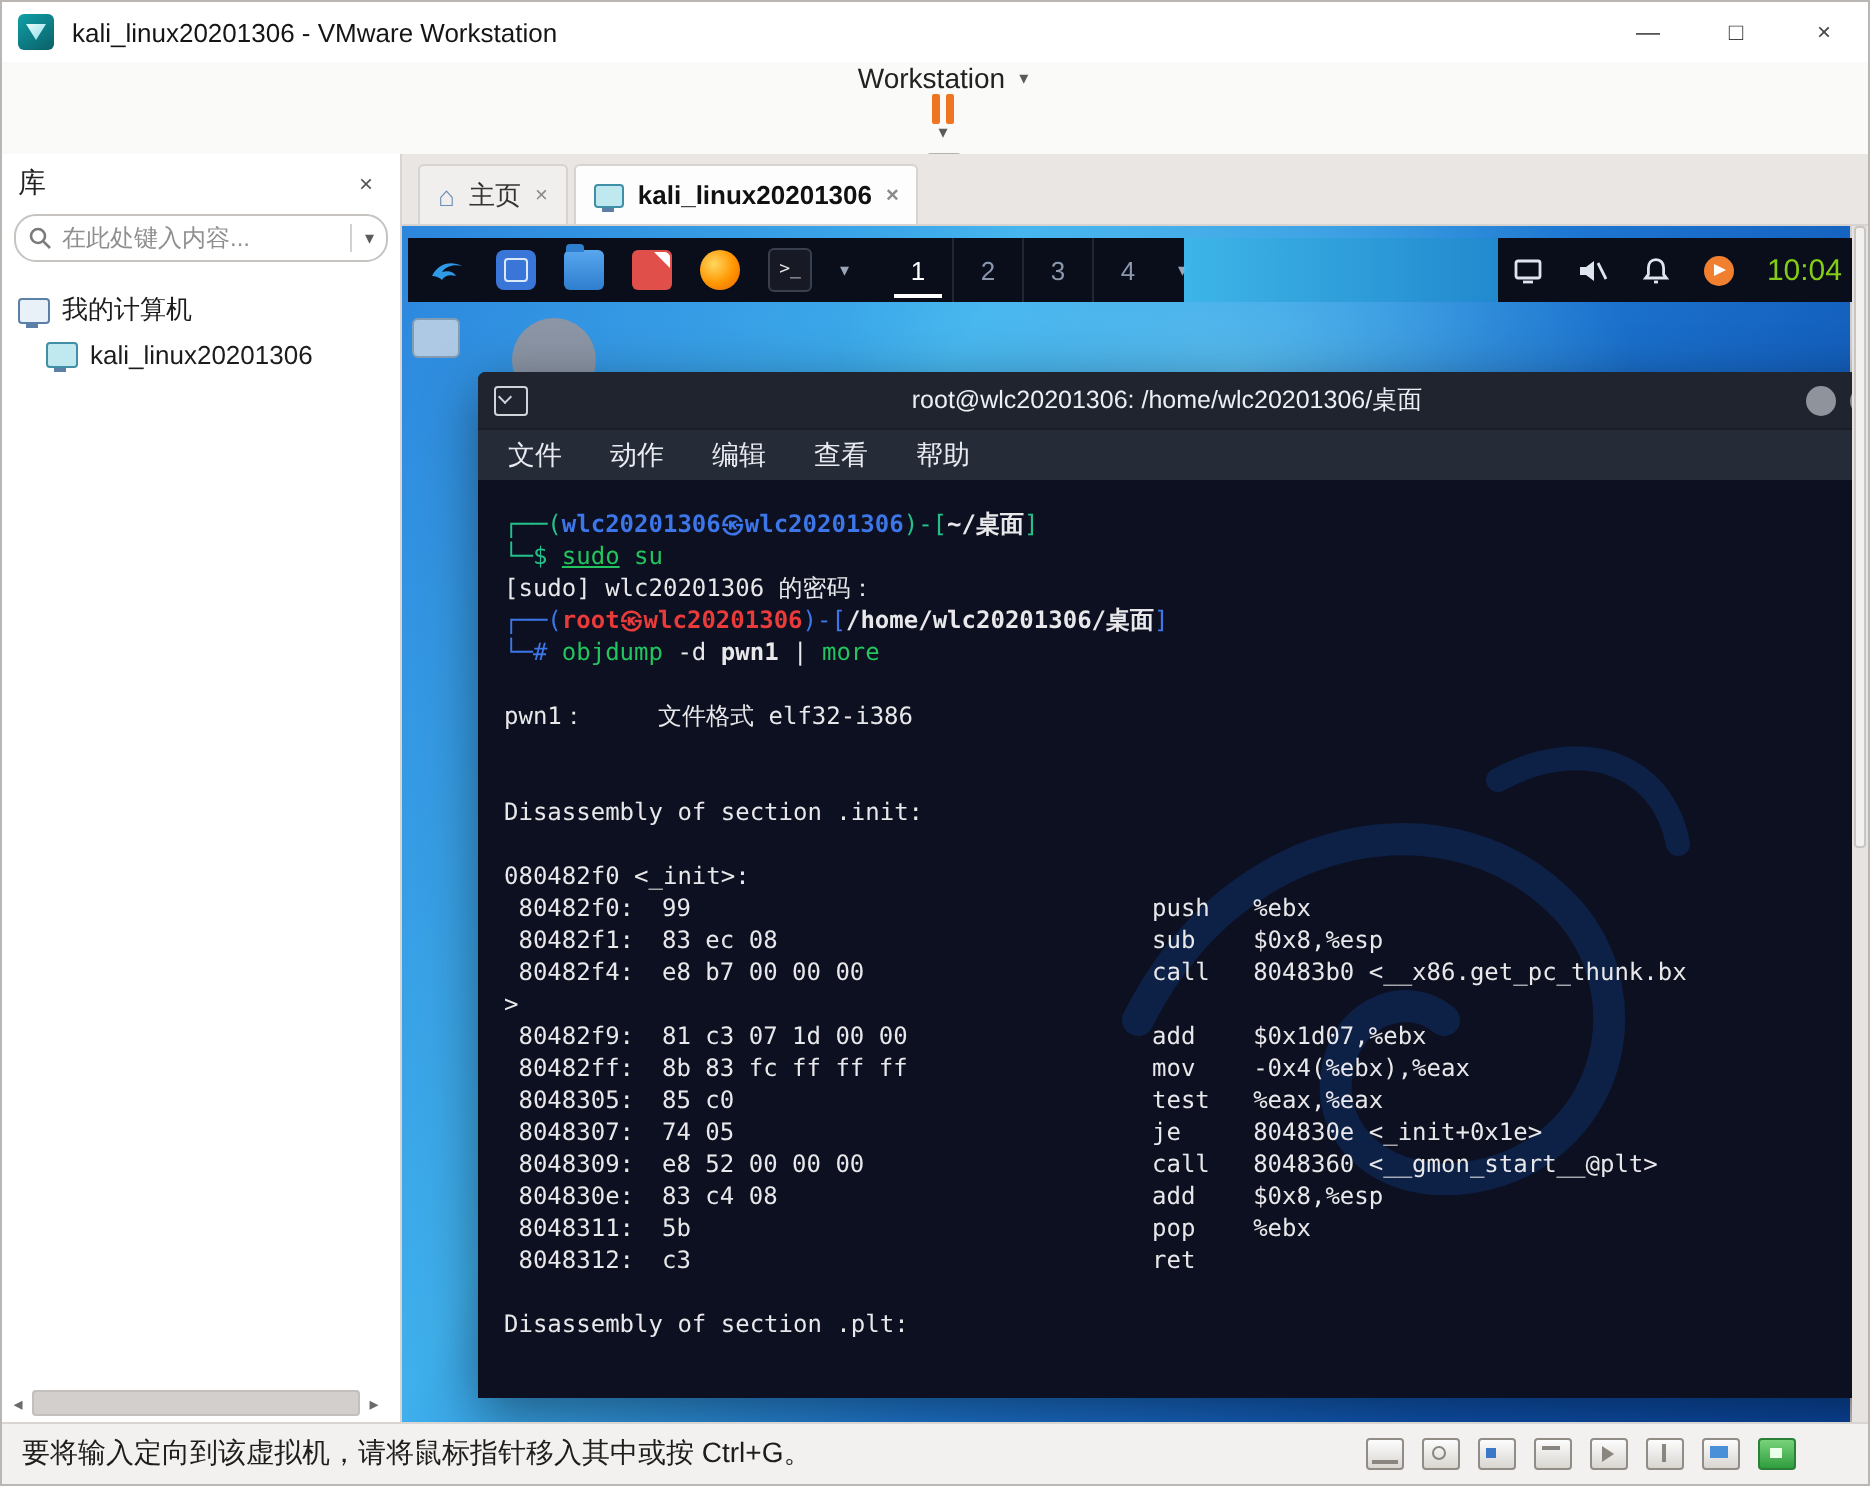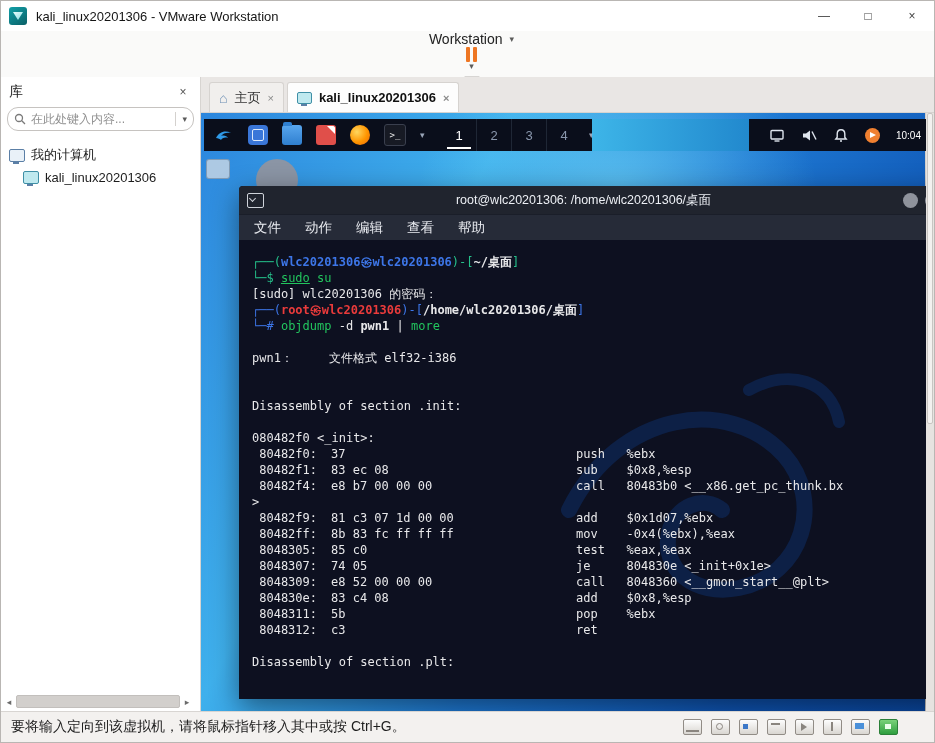--- a/index.html
+++ b/index.html
@@ -89,21 +89,21 @@
   .ws-cell:first-child{border-left:none;}
   .ws-cell.active{color:#fff;}
   .ws-cell.active::after{content:"";position:absolute;left:5px;right:5px;bottom:2px;height:2px;background:#fff;}
   .kp-ws .kp-caret{margin-left:8px;}
   .kp-glow{position:absolute;left:388px;top:0;width:157px;height:32px;
            background:linear-gradient(90deg,rgba(64,190,243,.95),rgba(36,150,225,.9));}
   .kp-right{position:absolute;right:5px;top:0;height:32px;display:flex;align-items:center;gap:16px;}
   .kp-svg{stroke:#dfe5ee;fill:none;stroke-width:1.4;}
   .upd-circle{width:15px;height:15px;border-radius:50%;background:#f08030;position:relative;}
   .upd-circle::after{content:"";position:absolute;left:5px;top:4px;border:3.5px solid transparent;border-left:6px solid #fff;}
-  .kp-clock{color:#ffffff;font-size:10px;}
+  .kp-clock{color:#84cc16;font-size:15px;}
 
   
   .desk-icon{position:absolute;left:5px;top:46px;width:22px;height:18px;border-radius:3px;z-index:1;
              background:rgba(195,212,228,.85);border:1px solid rgba(120,145,170,.8);}
   .desk-circle{position:absolute;left:55px;top:46px;width:42px;height:42px;border-radius:50%;z-index:1;
                background:#8b95a5;}
   .desk-label{position:absolute;left:24px;top:438px;color:#fff;font-size:16px;z-index:1;text-shadow:0 1px 2px rgba(0,0,0,.6);padding-left:32px;}
 
   
   .v-scroll{position:absolute;top:112px;right:0;width:9px;bottom:31px;background:#e6e3e0;border-left:1px solid #d2cfcc;box-sizing:border-box;}
@@ -371,21 +371,21 @@
         <div class="tl"><span class="c-blue">┌──(</span><span class="c-red b">root㉿wlc20201306</span><span class="c-blue">)-[</span><span class="b">/home/wlc20201306/桌面</span><span class="c-blue">]</span></div>
         <div class="tl"><span class="c-blue">└─# </span><span class="c-lblue">objdump</span><span> -d </span><span class="b">pwn1</span><span> | </span><span class="c-lblue">more</span></div>
         <div class="tl"></div>
         <div class="tl">pwn1：     文件格式 elf32-i386</div>
         <div class="tl"></div>
         <div class="tl"></div>
         <div class="tl">Disassembly of section .init:</div>
         <div class="tl"></div>
         <div class="tl">080482f0 &lt;_init&gt;:</div>
 
-        <div class="tl row"><span class="addr"> 80482f0:</span><span class="bytes">37</span><span class="asm">push   %ebx</span></div>
+        <div class="tl row"><span class="addr"> 80482f0:</span><span class="bytes">99</span><span class="asm">push   %ebx</span></div>
         <div class="tl row"><span class="addr"> 80482f1:</span><span class="bytes">83 ec 08</span><span class="asm">sub    $0x8,%esp</span></div>
         <div class="tl row"><span class="addr"> 80482f4:</span><span class="bytes">e8 b7 00 00 00</span><span class="asm">call   80483b0 &lt;__x86.get_pc_thunk.bx</span></div>
         <div class="tl">&gt;</div>
         <div class="tl row"><span class="addr"> 80482f9:</span><span class="bytes">81 c3 07 1d 00 00</span><span class="asm">add    $0x1d07,%ebx</span></div>
         <div class="tl row"><span class="addr"> 80482ff:</span><span class="bytes">8b 83 fc ff ff ff</span><span class="asm">mov    -0x4(%ebx),%eax</span></div>
         <div class="tl row"><span class="addr"> 8048305:</span><span class="bytes">85 c0</span><span class="asm">test   %eax,%eax</span></div>
         <div class="tl row"><span class="addr"> 8048307:</span><span class="bytes">74 05</span><span class="asm">je     804830e &lt;_init+0x1e&gt;</span></div>
         <div class="tl row"><span class="addr"> 8048309:</span><span class="bytes">e8 52 00 00 00</span><span class="asm">call   8048360 &lt;__gmon_start__@plt&gt;</span></div>
         <div class="tl row"><span class="addr"> 804830e:</span><span class="bytes">83 c4 08</span><span class="asm">add    $0x8,%esp</span></div>
         <div class="tl row"><span class="addr"> 8048311:</span><span class="bytes">5b</span><span class="asm">pop    %ebx</span></div>

